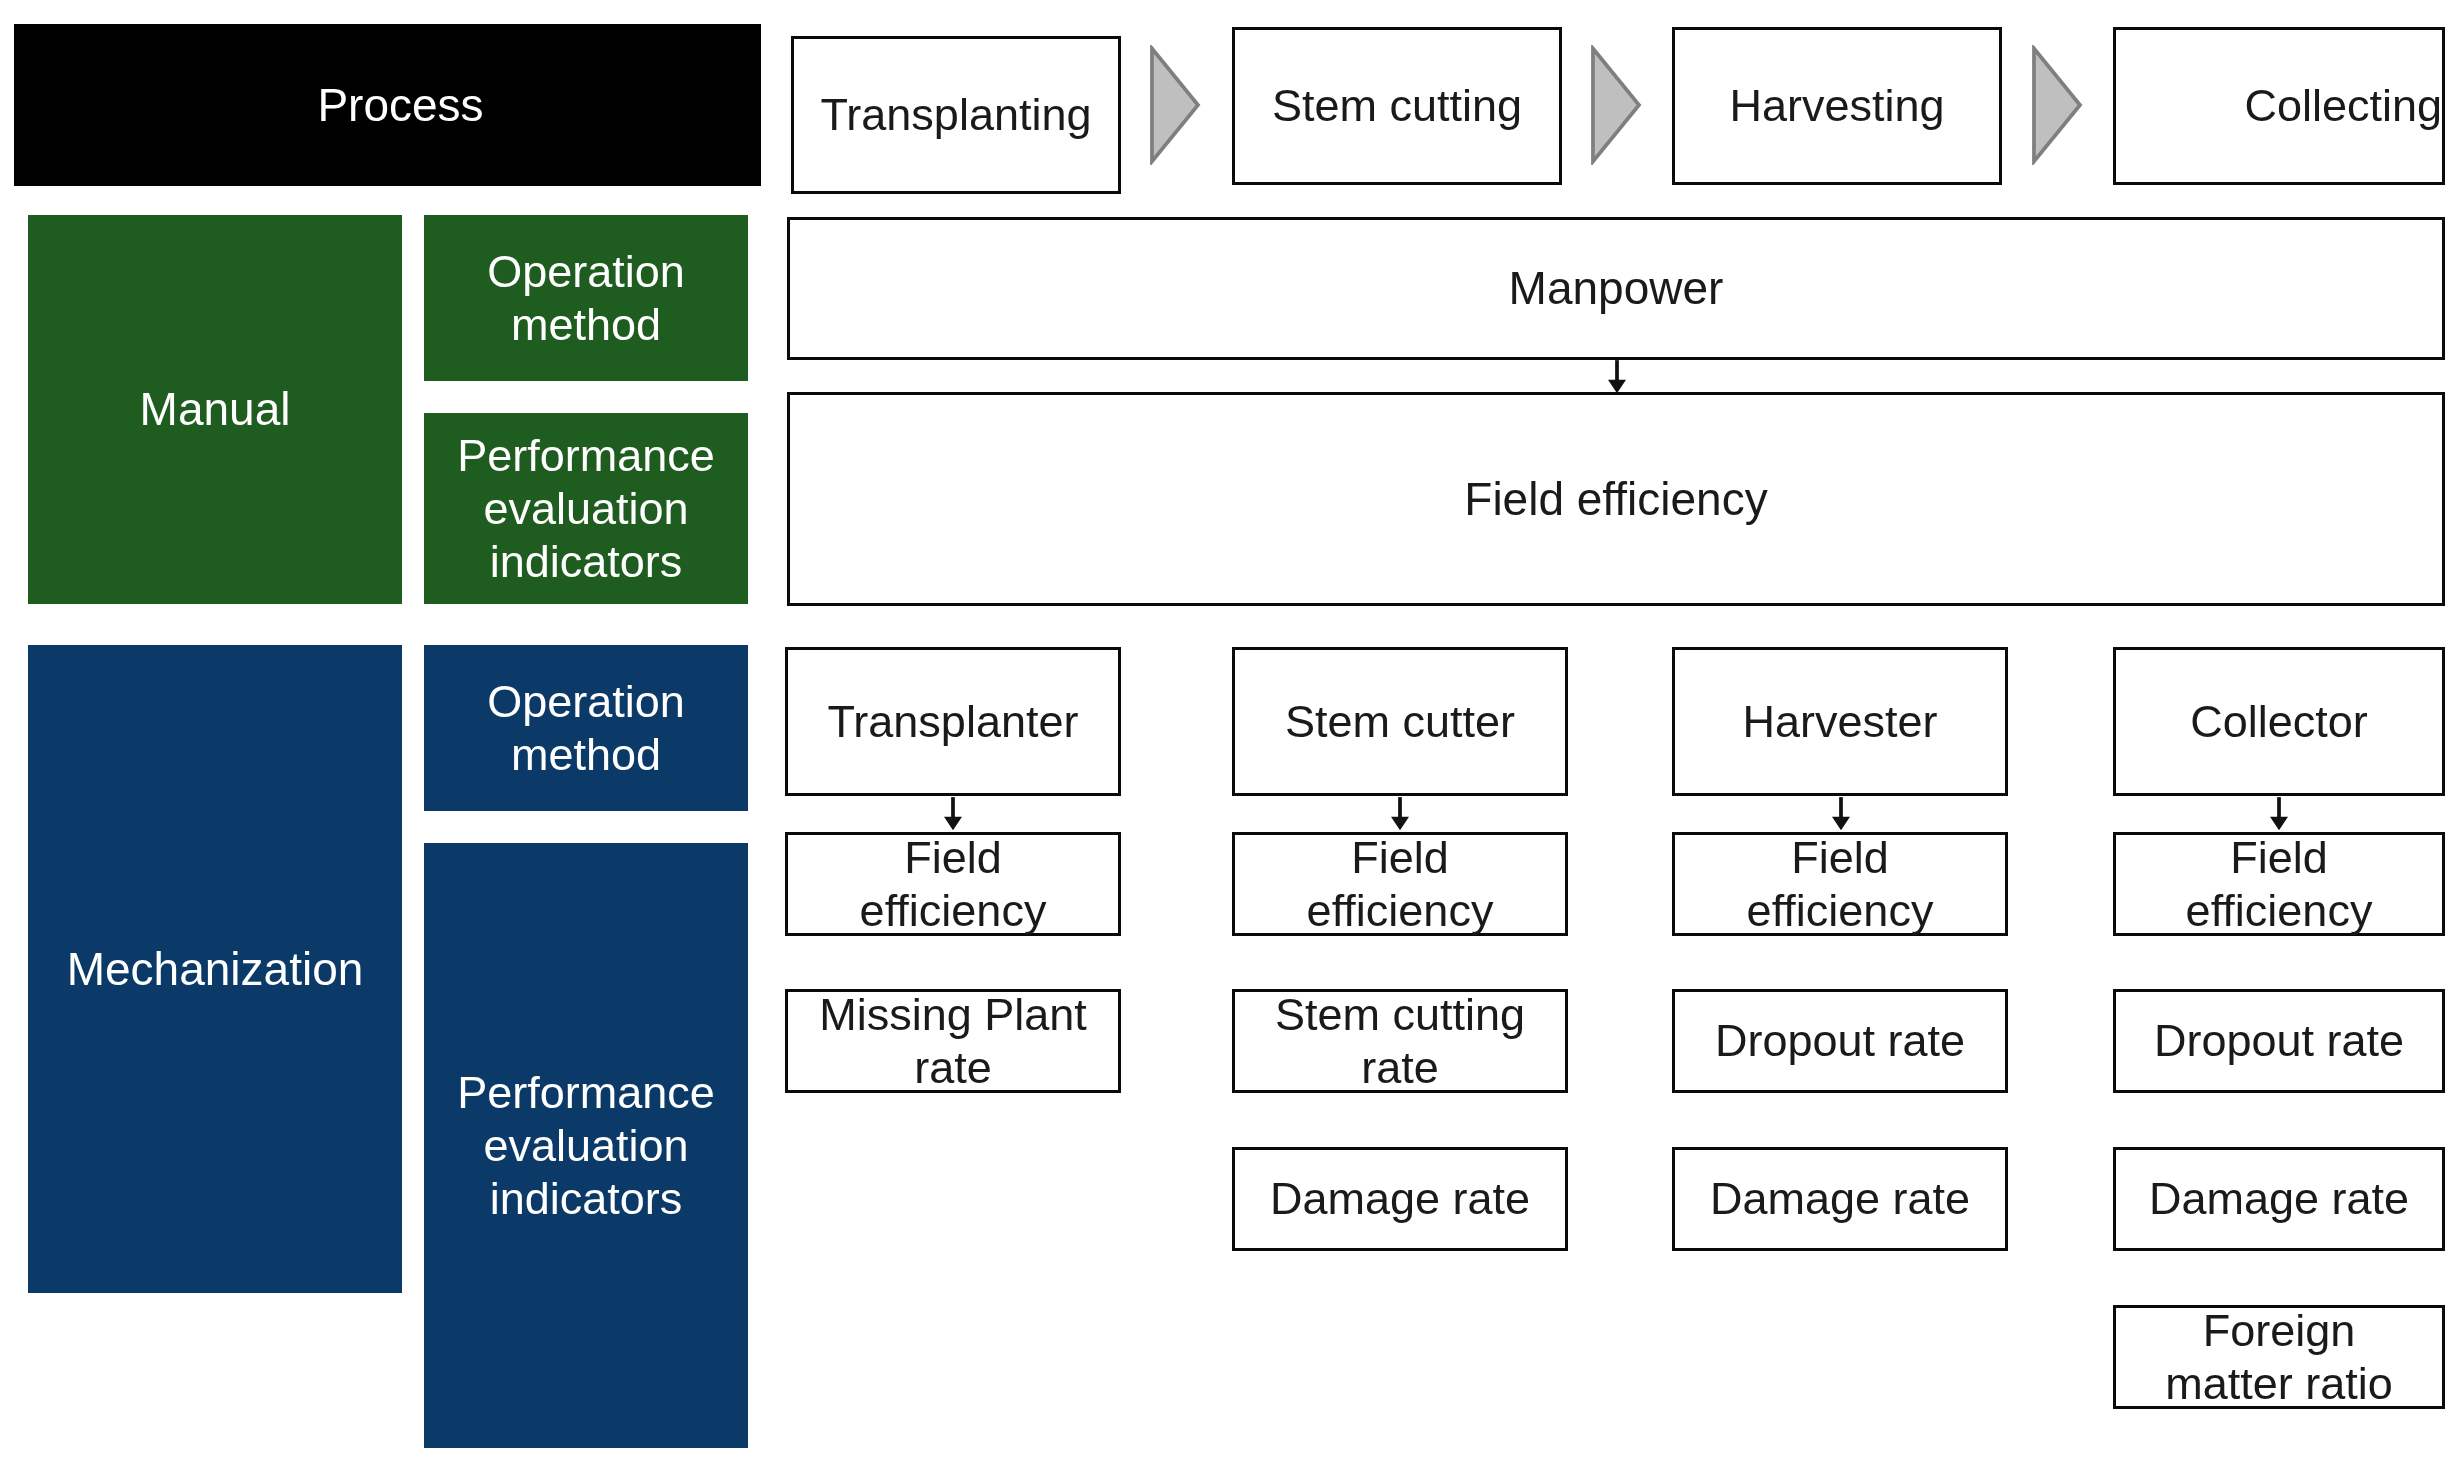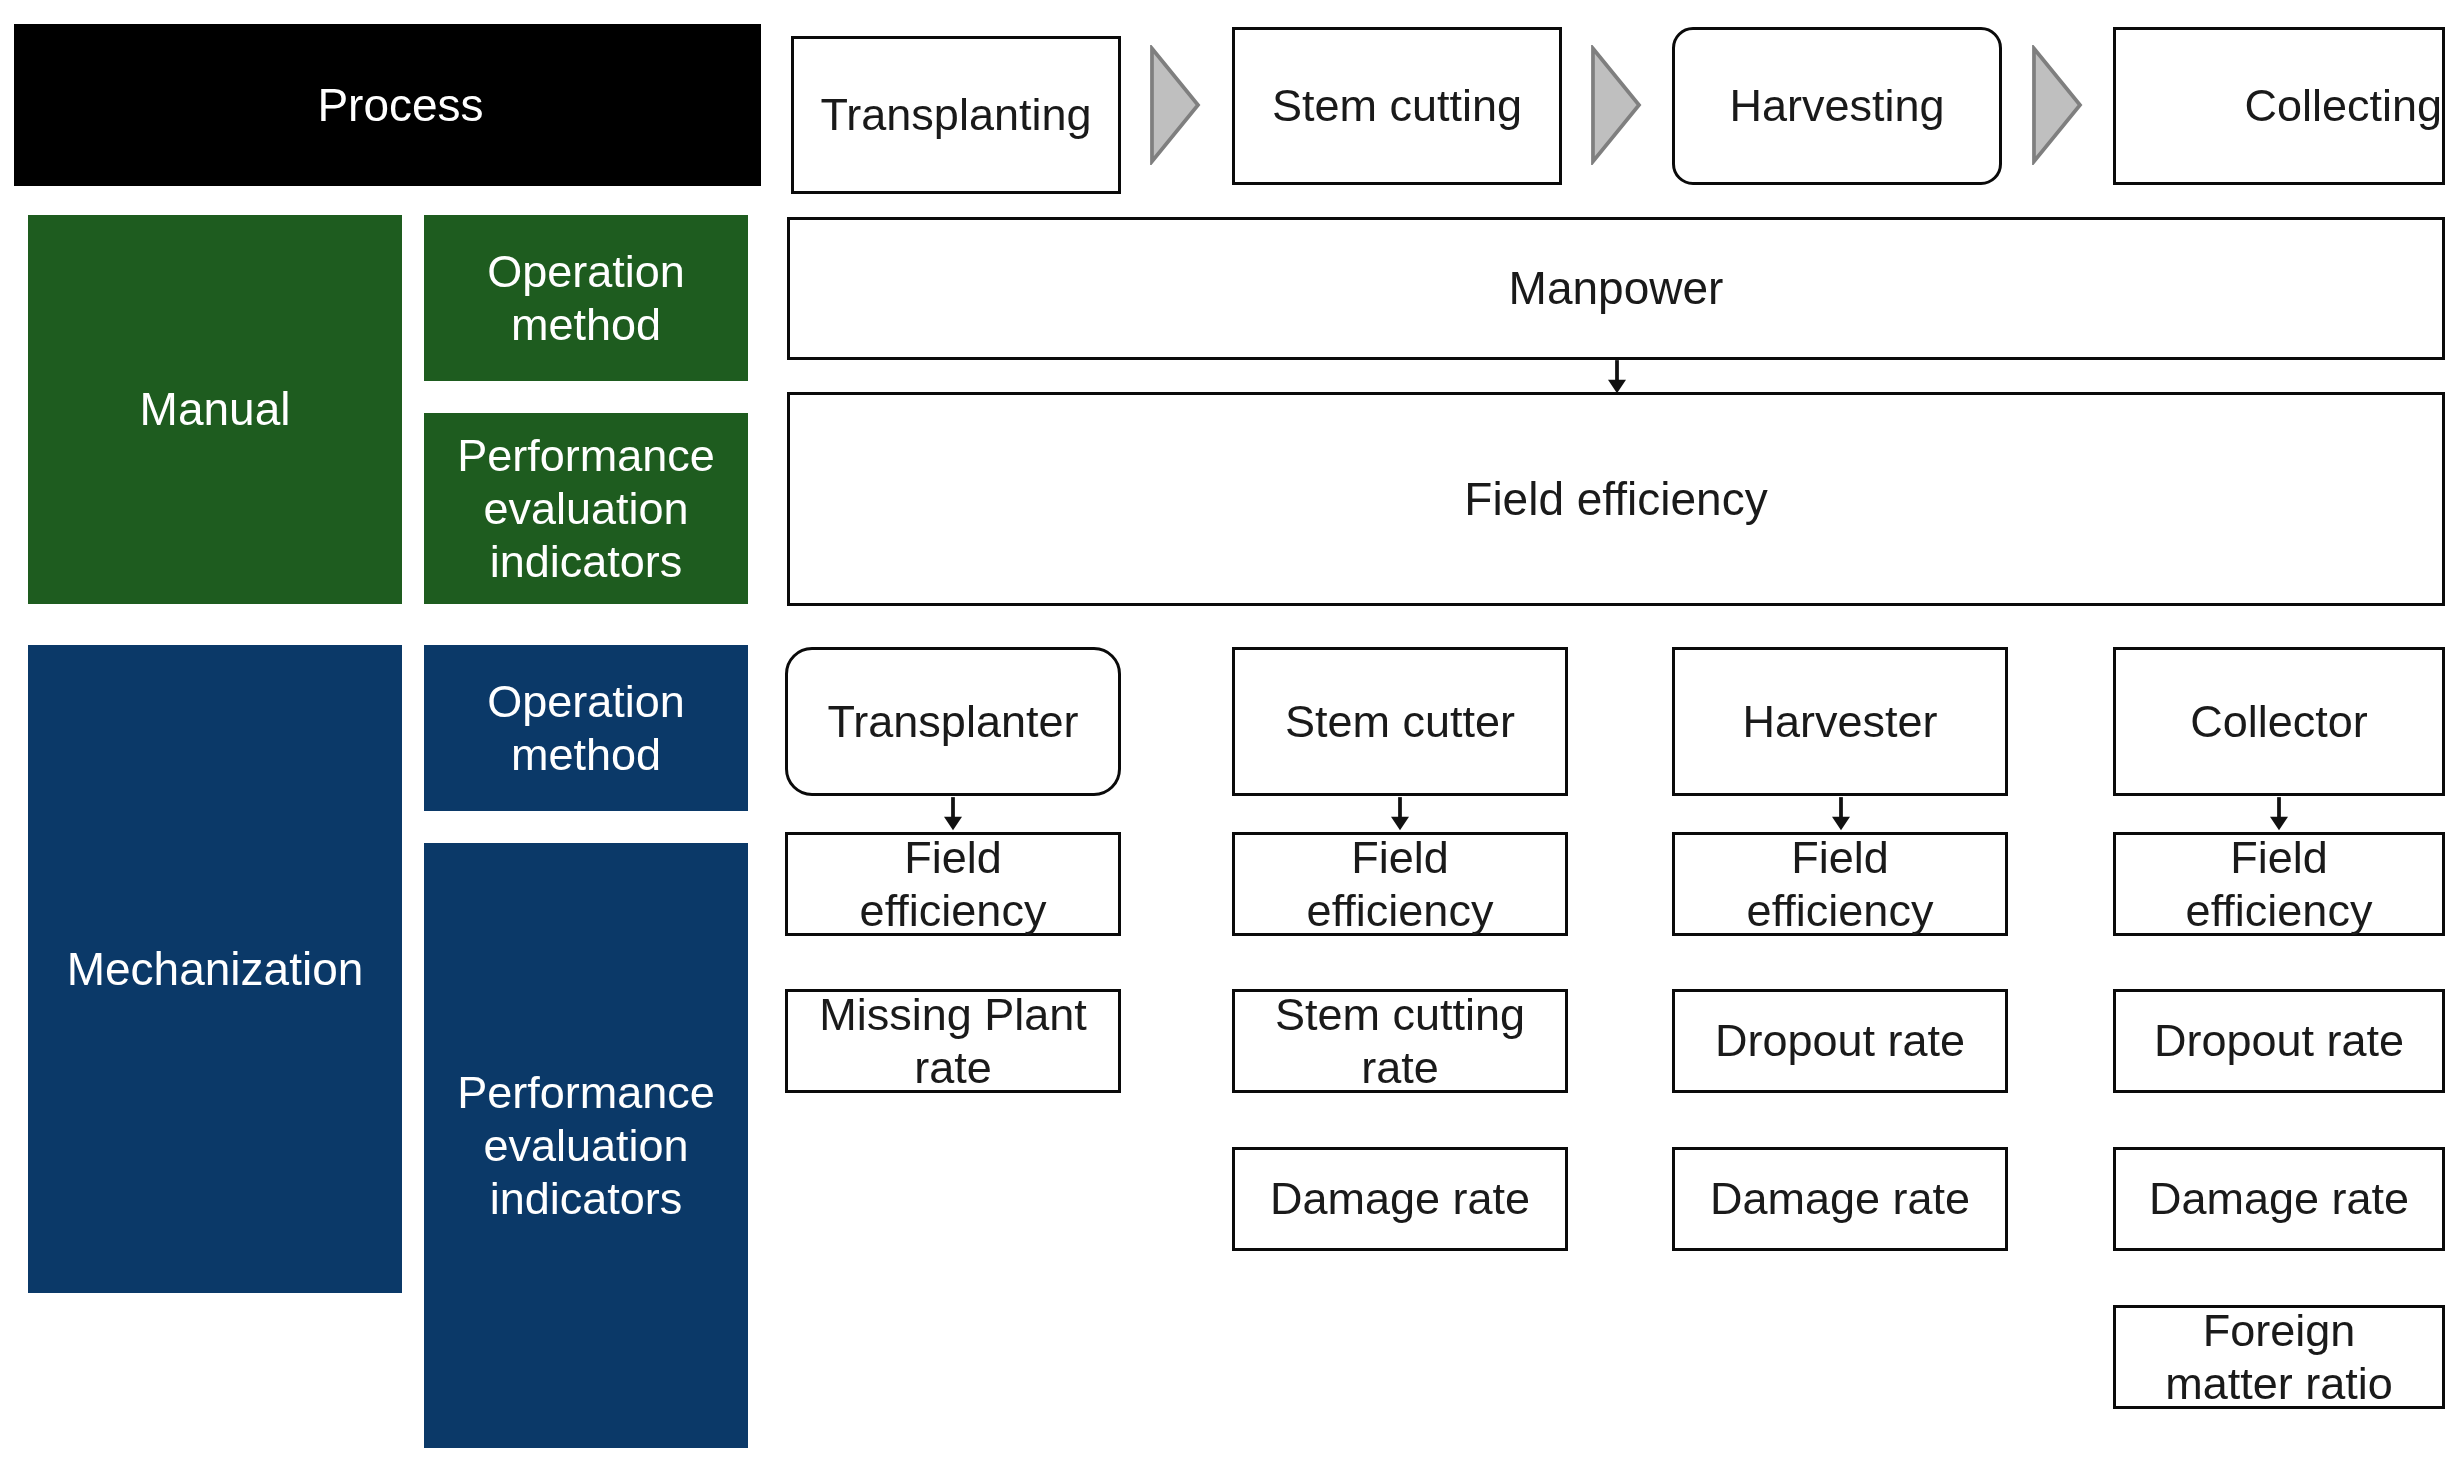--- a/index.html
+++ b/index.html
@@ -97,21 +97,21 @@
   <div class="box wbox" style="left:1232px; top:27px; width:330px; height:158px;">
     <span class="txt">Stem cutting</span>
   </div>
 
   <div class="chevron" style="left:1590px; top:45px;">
     <svg width="52" height="120" viewBox="0 0 70 160">
       <polygon points="4,4 66,80 4,156" fill="#bfbfbf" stroke="#7f7f7f" stroke-width="5"></polygon>
     </svg>
   </div>
 
-  <div class="box wbox" style="left:1672px; top:27px; width:330px; height:158px;border-radius:21px;">
+  <div class="box wbox" style="left:1672px; top:27px; width:330px; height:158px;">
     <span class="txt">Harvesting</span>
   </div>
 
   <div class="chevron" style="left:2031px; top:45px;">
     <svg width="52" height="120" viewBox="0 0 70 160">
       <polygon points="4,4 66,80 4,156" fill="#bfbfbf" stroke="#7f7f7f" stroke-width="5"></polygon>
     </svg>
   </div>
 
   <div class="box wbox" style="left:2113px; top:27px; width:332px; height:158px;justify-content:flex-end;">
@@ -156,21 +156,21 @@
     <span class="txt">Operation
 method</span>
   </div>
 
   <div class="box cat-blue" style="left:424px; top:843px; width:324px; height:605px;">
     <span class="txt">Performance
 evaluation
 indicators</span>
   </div>
 
-  <div class="box wbox" style="left:785px; top:647px; width:336px; height:149px;border-radius:27px;">
+  <div class="box wbox" style="left:785px; top:647px; width:336px; height:149px;">
     <span class="txt">Transplanter</span>
   </div>
   <div class="vconn" style="left:941px; top:797px;">
     <svg width="24" height="34" viewBox="0 0 32 45">
       <line x1="16" y1="0" x2="16" y2="30" stroke="#111111" stroke-width="5"></line>
       <polygon points="4,26 28,26 16,44" fill="#111111"></polygon>
     </svg>
   </div>
   <div class="box wbox" style="left:785px; top:832px; width:336px; height:104px;">
     <span class="txt">Field

